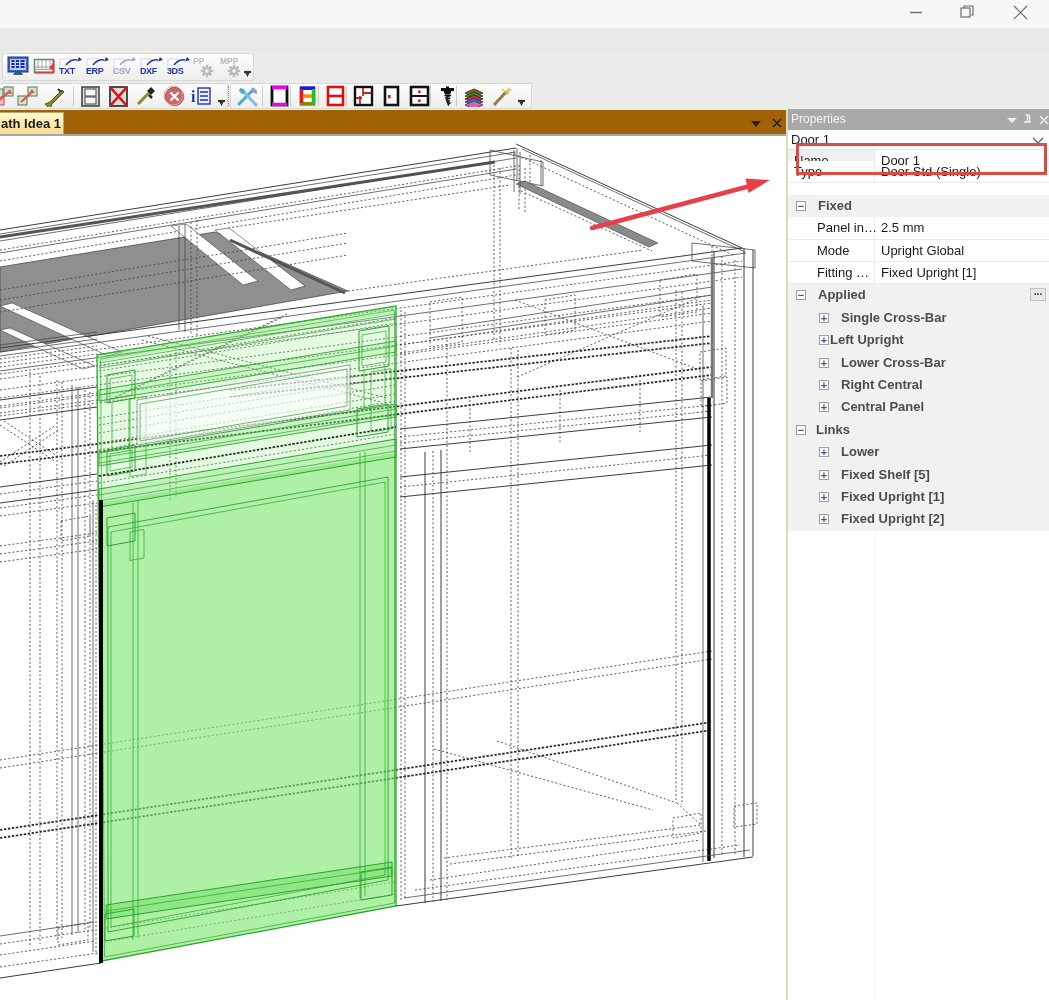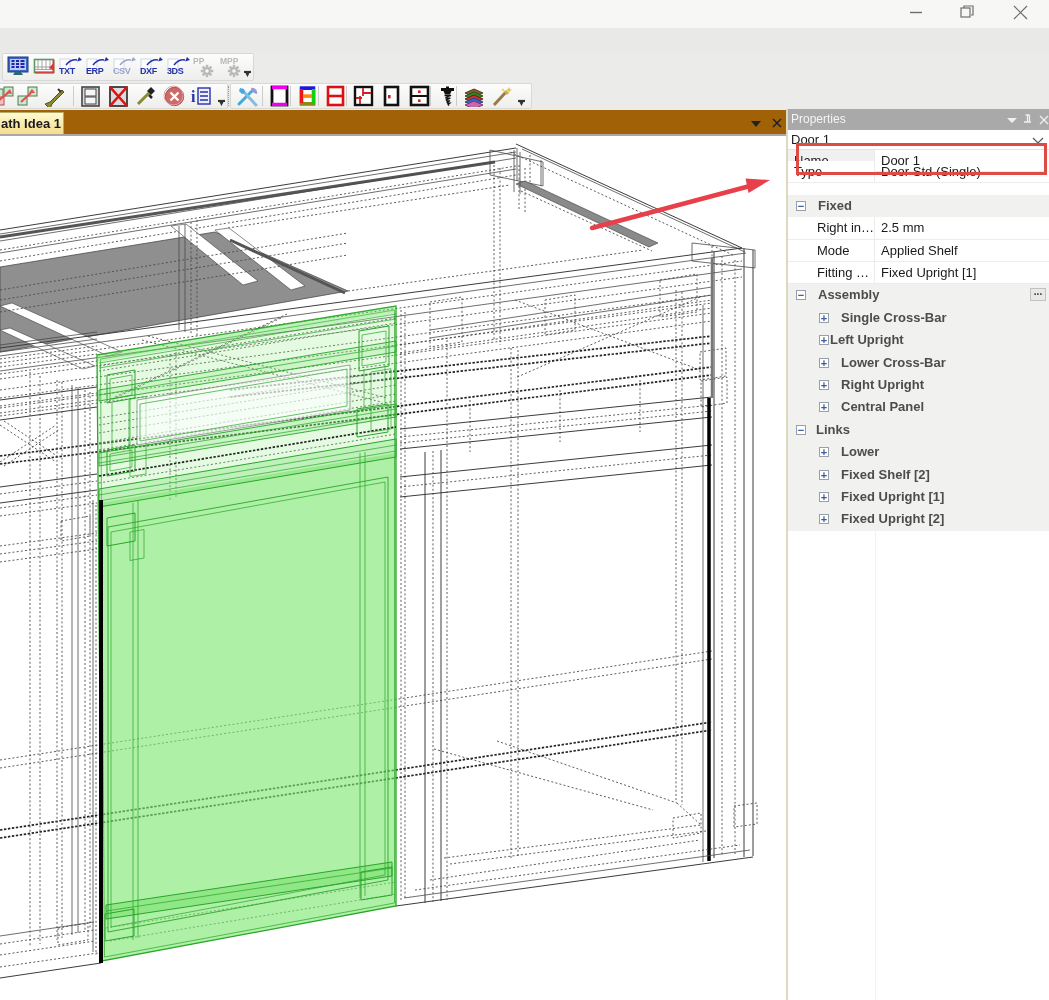--- a/index.html
+++ b/index.html
@@ -485,71 +485,71 @@
       <span class="pname">Type</span>
           <span class="pval">Door Std (Single)</span>
         </div>
         <div class="prow abs grp" style="top:44.8px">
       <div class="box" style="left:8px">−</div>
       <span style="position:absolute;left:30px">Fixed</span>
       </div>
         <div class="prow abs" style="top:67.2px">
       <div class="cell1"></div>
           <div class="cell2"></div>
-      <span class="pname" style="left:29px">Right in…</span>
+      <span class="pname" style="left:29px">Panel in…</span>
           <span class="pval">2.5 mm</span>
         </div>
         <div class="prow abs" style="top:89.6px">
       <div class="cell1"></div>
           <div class="cell2"></div>
       <span class="pname" style="left:29px">Mode</span>
-          <span class="pval">Applied Shelf</span>
+          <span class="pval">Upright Global</span>
         </div>
         <div class="prow abs" style="top:112.0px">
       <div class="cell1"></div>
           <div class="cell2"></div>
       <span class="pname" style="left:29px">Fitting …</span>
           <span class="pval">Fixed Upright [1]</span>
         </div>
         <div class="prow abs grp" style="top:134.4px">
       <div class="box" style="left:8px">−</div>
-      <span style="position:absolute;left:30px">Assembly</span>
+      <span style="position:absolute;left:30px">Applied</span>
       <div style="position:absolute;right:3px;top:4px;width:16px;height:13px;background:#e9e9e9;border:1px solid #c2c2c2;font-size:10px;line-height:6px;text-align:center;color:#333">...</div>
         </div>
         <div class="prow abs itm" style="top:156.8px">
       <div class="box" style="left:31px">+</div>
       <span style="position:absolute;left:53px">Single Cross-Bar</span>
         </div>
         <div class="prow abs itm" style="top:179.2px">
       <div class="box" style="left:31px">+</div>
       <span style="position:absolute;left:42px">Left Upright</span>
         </div>
         <div class="prow abs itm" style="top:201.6px">
       <div class="box" style="left:31px">+</div>
       <span style="position:absolute;left:53px">Lower Cross-Bar</span>
         </div>
         <div class="prow abs itm" style="top:224.0px">
       <div class="box" style="left:31px">+</div>
-      <span style="position:absolute;left:53px">Right Upright</span>
+      <span style="position:absolute;left:53px">Right Central</span>
         </div>
         <div class="prow abs itm" style="top:246.4px">
       <div class="box" style="left:31px">+</div>
       <span style="position:absolute;left:53px">Central Panel</span>
         </div>
         <div class="prow abs grp" style="top:268.8px">
       <div class="box" style="left:8px">−</div>
       <span style="position:absolute;left:28px">Links</span>
       </div>
         <div class="prow abs itm" style="top:291.2px">
       <div class="box" style="left:31px">+</div>
       <span style="position:absolute;left:53px">Lower</span>
         </div>
         <div class="prow abs itm" style="top:313.6px">
       <div class="box" style="left:31px">+</div>
-      <span style="position:absolute;left:53px">Fixed Shelf [2]</span>
+      <span style="position:absolute;left:53px">Fixed Shelf [5]</span>
         </div>
         <div class="prow abs itm" style="top:336.0px">
       <div class="box" style="left:31px">+</div>
       <span style="position:absolute;left:53px">Fixed Upright [1]</span>
         </div>
         <div class="prow abs itm" style="top:358.4px">
       <div class="box" style="left:31px">+</div>
       <span style="position:absolute;left:53px">Fixed Upright [2]</span>
         </div>
       </div>

